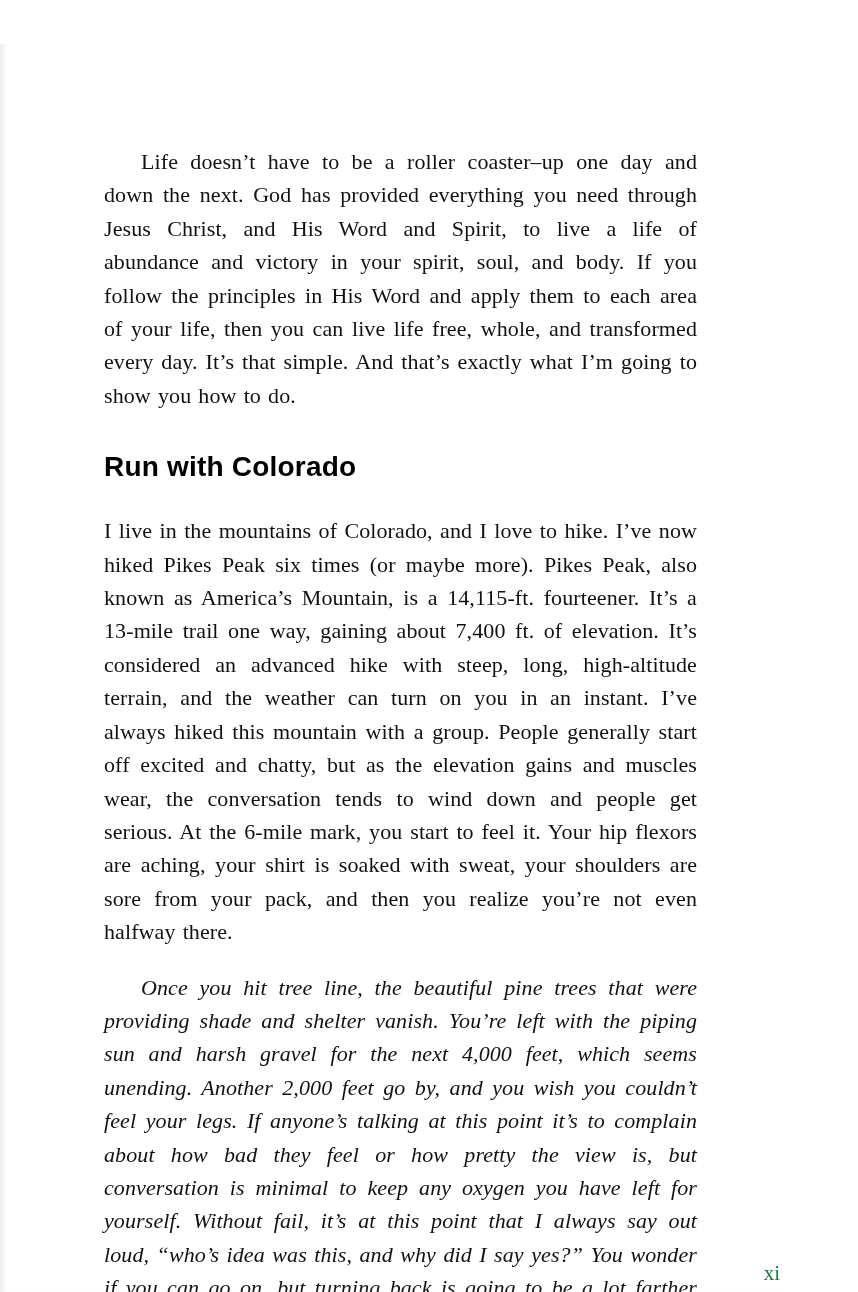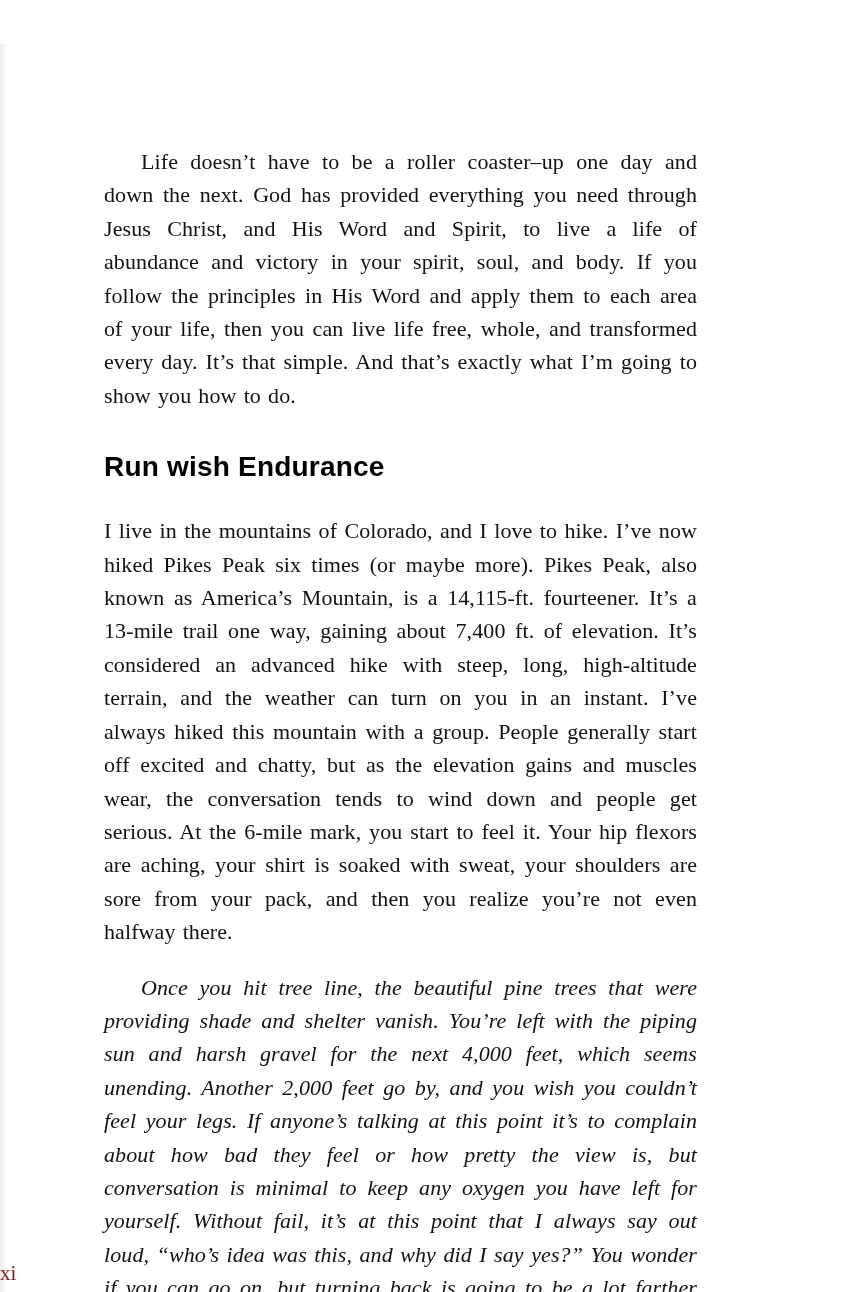--- a/index.html
+++ b/index.html
@@ -46,24 +46,24 @@
     font-size: 28px;
     font-weight: 700;
     color: #000000;
     margin: 39px 0 31px 0;
     letter-spacing: 0.2px;
   }
   .page-number {
     position: absolute;
     left: 0; right: 0;
     bottom: 50px;
-    text-align: left;
+    text-align: right;
     font-size: 21px;
     font-family: "Liberation Serif", serif;
-    color: #7f1d1d;
+    color: #15803d;
   }
   .bottom-shadow {
     position: absolute;
     left: 0; right: 0; bottom: 0;
     height: 46px;
     background: linear-gradient(to bottom,
       rgba(243,243,243,0) 0%,
       rgba(240,240,240,0.45) 40%,
       #f2f2f2 100%);
     border-bottom: 1px solid #e6e6e6;
@@ -72,21 +72,21 @@
 </style>
 </head>
 <body>
 
 <div class="page">
   <div class="left-edge"></div>
 
   <div class="content">
     <p class="body-text indent">Life doesn’t have to be a roller coaster–up one day and down the next. God has provided everything you need through Jesus Christ, and His Word and Spirit, to live a life of abundance and victory in your spirit, soul, and body. If you follow the principles in His Word and apply them to each area of your life, then you can live life free, whole, and transformed every day. It’s that simple. And that’s exactly what I’m going to show you how to do.</p>
 
-    <h2 class="section-heading">Run wish Endurance</h2>
+    <h2 class="section-heading">Run with Colorado</h2>
 
     <p class="body-text">I live in the mountains of Colorado, and I love to hike. I’ve now hiked Pikes Peak six times (or maybe more). Pikes Peak, also known as America’s Mountain, is a 14,115-ft. fourteener. It’s a 13-mile trail one way, gaining about 7,400 ft. of elevation. It’s considered an advanced hike with steep, long, high-altitude terrain, and the weather can turn on you in an instant. I’ve always hiked this mountain with a group. People generally start off excited and chatty, but as the elevation gains and muscles wear, the conversation tends to wind down and people get serious. At the 6-mile mark, you start to feel it. Your hip flexors are aching, your shirt is soaked with sweat, your shoulders are sore from your pack, and then you realize you’re not even halfway there.</p>
 
     <p class="body-text indent para-gap">Once you hit tree line, the beautiful pine trees that were providing shade and shelter vanish. You’re left with the piping sun and harsh gravel for the next 4,000 feet, which seems unending. Another 2,000 feet go by, and you wish you couldn’t feel your legs. If anyone’s talking at this point it’s to complain about how bad they feel or how pretty the view is, but conversation is minimal to keep any oxygen you have left for yourself. Without fail, it’s at this point that I always say out loud, “who’s idea was this, and why did I say yes?” You wonder if you can go on, but turning back is going to be a lot farther down, so you press onward and upward.</p>
   </div>
 
   <div class="page-number">xi</div>
 
   <div class="bottom-shadow"></div>
 </div>

